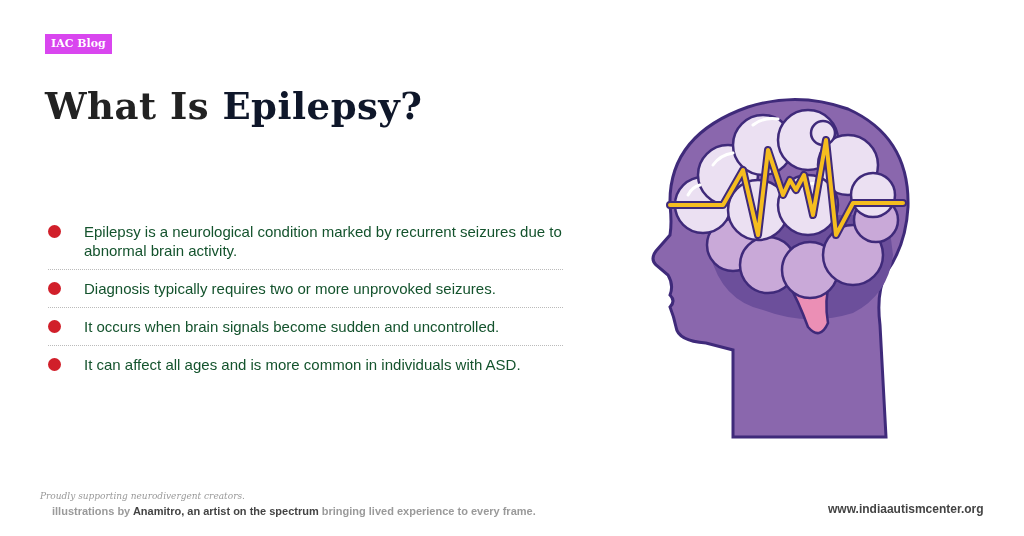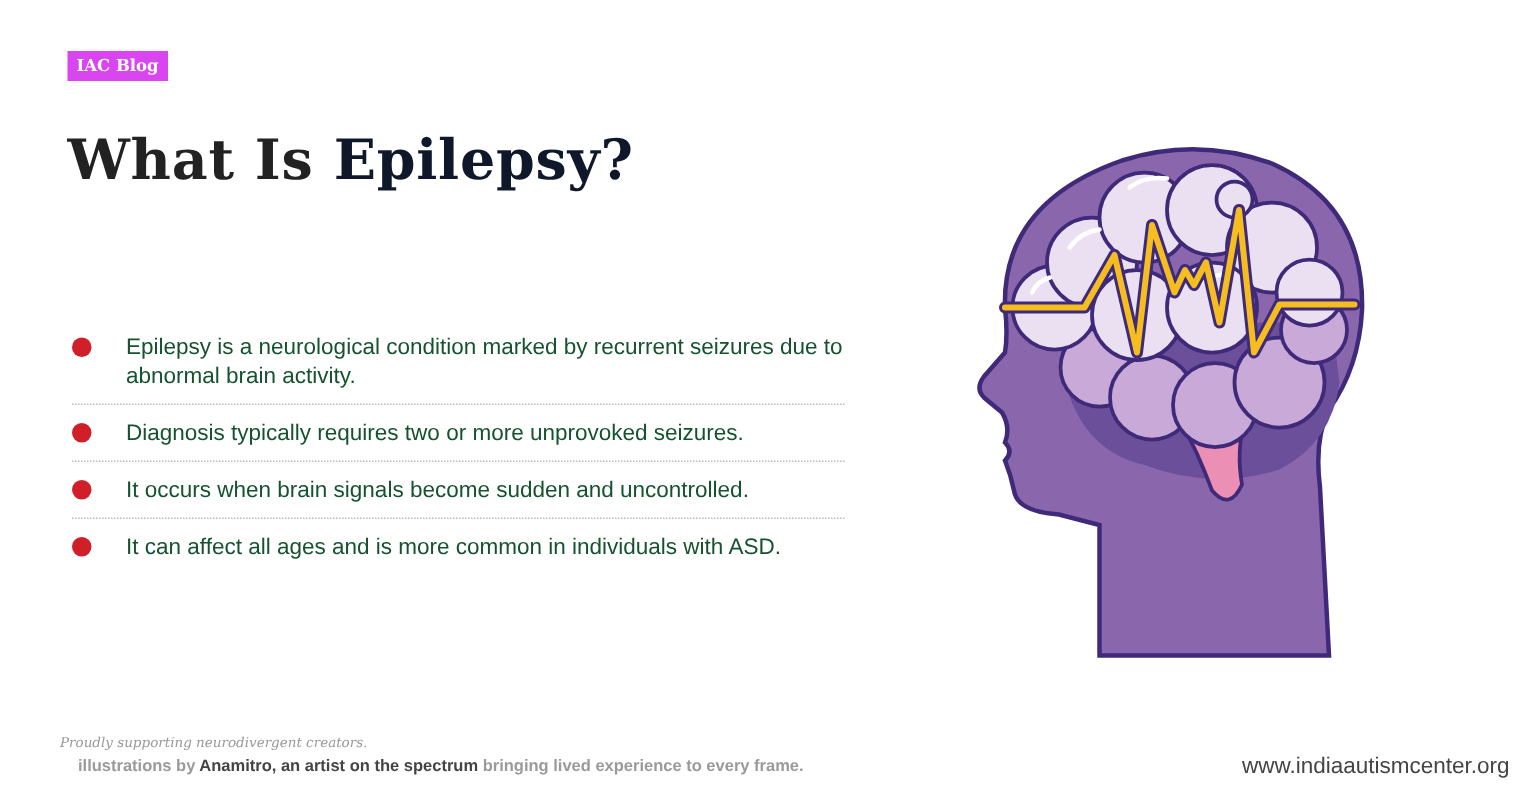--- a/index.html
+++ b/index.html
@@ -37,21 +37,21 @@
       font-size: 11px; font-weight: bold; color: #9a9a9a; margin-top: 32px;
     }
     .credit .strong { color: #444; }
     .sub {
       position: absolute; left: 40px; top: 491px;
       font-family: "DejaVu Serif", serif; font-style: italic;
       font-size: 9px; color: #999;
     }
     .url {
       position: absolute; left: 828px; top: 502px;
-      font-size: 15px; font-weight: normal; color: #444;
+      font-size: 12px; font-weight: bold; color: #444;
     }
     .art { position: absolute; left: 648px; top: 95px; }
   </style>
 </head>
 <body>
 
 <div class="tag">IAC Blog</div>
 
 <h1 class="title"><span>What Is </span><span class="accent">Epilepsy?</span></h1>
 

